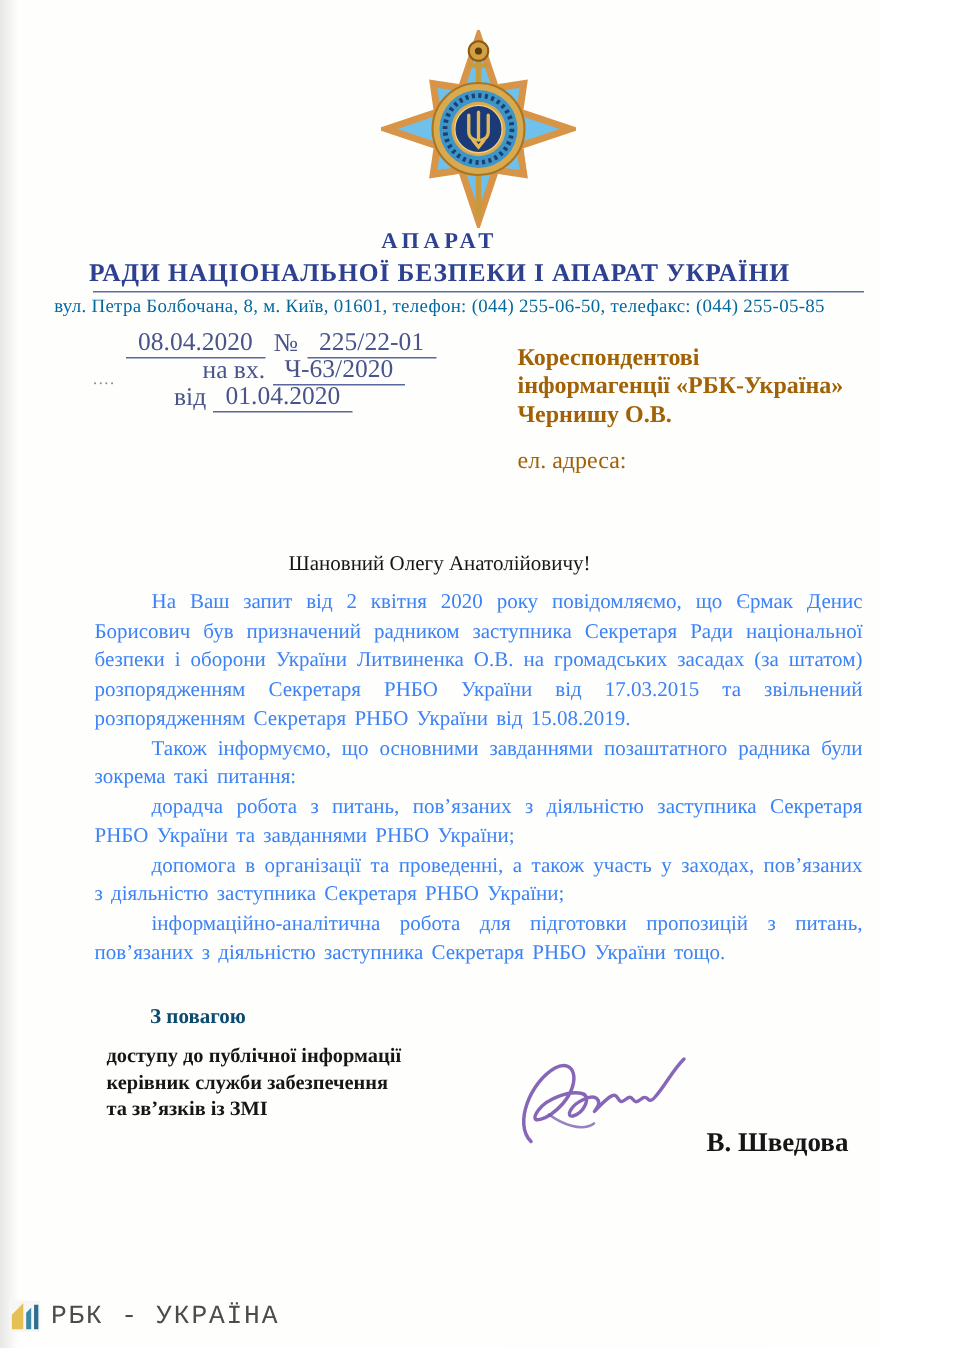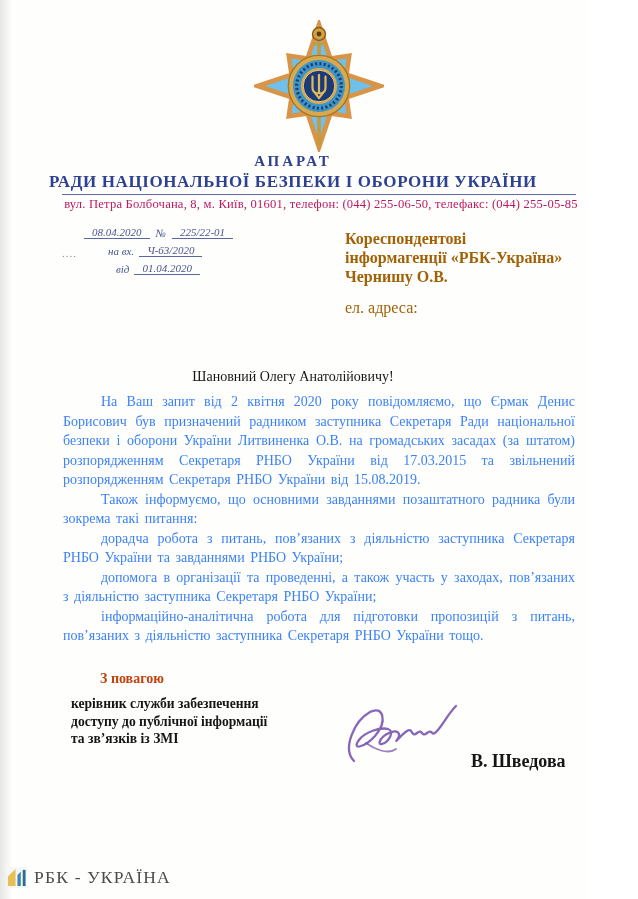--- a/index.html
+++ b/index.html
@@ -17,50 +17,50 @@
     pointer-events:none;
   }
   
   .emblem{position:absolute;left:254px;top:20px;width:130px;height:132px;}
   
   .org{position:absolute;top:153px;left:0;width:100%;text-align:center;color:#2e4191;}
   .org-line1{font-size:15px;font-weight:bold;letter-spacing:3px;}
   .org-line2{font-size:17px;font-weight:bold;letter-spacing:.6px;margin-top:2px;}
   .header-rule{position:absolute;top:194px;left:62px;width:514px;border-top:1.6px solid #5f6ca2;}
   .address{position:absolute;top:197px;left:0;width:100%;text-align:center;
-    font-size:12.6px;color:#be185d;letter-spacing:.2px;padding-left:28px;}
+    font-size:12.6px;color:#0369a1;letter-spacing:.2px;}
   
-  .ref{position:absolute;left:84px;top:221px;font-size:11px;color:#48548a;font-style:italic;}
+  .ref{position:absolute;left:84px;top:221px;font-size:17px;color:#48548a;}
   .ref-row{display:flex;align-items:flex-end;height:18px;white-space:nowrap;}
-  .ref-row2{margin-left:24px;}
+  .ref-row2{margin-left:51px;}
   .ref-row3{margin-left:32px;}
   .u{border-bottom:1px solid #5a66a0;padding:0 8px;}
   .ref-no{margin:0 6px;}
   .ref-lbl{margin-right:5px;}
   .ref-dots{position:absolute;left:62px;top:247px;color:#8a8a8a;font-size:11px;letter-spacing:1px;}
   
   .recipient{position:absolute;left:345px;top:229px;font-size:16px;line-height:19px;
     font-weight:bold;color:#a16207;width:275px;}
   .email-label{font-weight:normal;margin-top:12px;}
   .email{font-weight:normal;font-style:italic;}
   
   .salutation{position:absolute;top:369px;left:0;width:100%;text-align:center;
     font-weight:normal;font-size:14px;color:#161616;}
   .body-text{position:absolute;left:63px;top:392px;width:512px;font-size:14px;
     line-height:19.5px;text-align:justify;color:#3b82f6;}
   .body-text p{margin:0;text-indent:38px;word-spacing:2px;}
   
-  .closing{position:absolute;left:100px;top:671px;font-weight:bold;font-size:14px;color:#c2410c;}
+  .closing{position:absolute;left:100px;top:671px;font-weight:bold;font-size:14px;color:#0c4a6e;}
   .sig-title{position:absolute;left:71px;top:695px;font-weight:bold;font-size:13.6px;
     line-height:17.6px;color:#161616;width:260px;}
   .sig-script{position:absolute;left:336px;top:697px;width:140px;height:98px;}
   .sig-name{position:absolute;left:471px;top:751px;font-weight:bold;font-size:18px;color:#161616;}
   
   .watermark{position:absolute;left:6px;top:867px;display:flex;align-items:center;gap:7px;
-    font-family:Liberation Serif, serif;font-size:17.5px;color:#4c4c4c;letter-spacing:1.2px;}
+    font-family:Liberation Mono, monospace;font-size:17.5px;color:#4c4c4c;letter-spacing:1.2px;}
   .wm-icon{width:21px;height:21px;display:block;}
 </style>
 </head>
 <body>
 
 <div class="page">
   <div class="edge-shadow"></div>
 
   <div class="emblem">
     <svg viewBox="-70 -70 140 140" width="130" height="132">
@@ -83,21 +83,21 @@
         <path d="M -7,-10 V 2 q 0,5 5,6"></path>
         <path d="M 7,-10 V 2 q 0,5 -5,6"></path>
         <path d="M 0,-12 V 8"></path>
         <path d="M -4,8 L 0,13 L 4,8"></path>
       </g>
     </svg>
   </div>
 
   <div class="org">
     <div class="org-line1">АПАРАТ</div>
-    <div class="org-line2">РАДИ НАЦІОНАЛЬНОЇ БЕЗПЕКИ І ОБОРОНИ УКРАЇНИ</div>
+    <div class="org-line2">РАДИ НАЦІОНАЛЬНОЇ БЕЗПЕКИ І АПАРАТ УКРАЇНИ</div>
   </div>
   <div class="header-rule"></div>
   <div class="address">вул. Петра Болбочана, 8, м. Київ, 01601, телефон: (044) 255-06-50, телефакс: (044) 255-05-85</div>
 
   <div class="ref">
     <div class="ref-row">
       <span class="u">08.04.2020</span>
       <span class="ref-no">№</span>
       <span class="u">225/22-01</span>
     </div>
@@ -123,22 +123,22 @@
   <div class="body-text">
     <p>На Ваш запит від 2 квітня 2020 року повідомляємо, що Єрмак Денис Борисович був призначений радником заступника Секретаря Ради національної безпеки і оборони України Литвиненка О.В. на громадських засадах (за штатом) розпорядженням Секретаря РНБО України від 17.03.2015 та звільнений розпорядженням Секретаря РНБО України від 15.08.2019.</p>
     <p>Також інформуємо, що основними завданнями позаштатного радника були зокрема такі питання:</p>
     <p>дорадча робота з питань, пов’язаних з діяльністю заступника Секретаря РНБО України та завданнями РНБО України;</p>
     <p>допомога в організації та проведенні, а також участь у заходах, пов’язаних з діяльністю заступника Секретаря РНБО України;</p>
     <p>інформаційно-аналітична робота для підготовки пропозицій з питань, пов’язаних з діяльністю заступника Секретаря РНБО України тощо.</p>
   </div>
 
   <div class="closing">З повагою</div>
   <div class="sig-title">
+    <div>доступу до публічної інформації</div>
     <div>керівник служби забезпечення</div>
-    <div>доступу до публічної інформації</div>
     <div>та зв’язків із ЗМІ</div>
   </div>
   <div class="sig-script">
     <svg viewBox="0 0 140 98" width="140" height="98">
       <path d="M 18,64 C 6,52 18,24 34,15 C 47,8 52,24 39,39 C 29,50 15,54 23,43
                C 29,35 44,30 52,32 C 59,34 53,45 46,47 C 41,48 44,40 53,36
                C 61,32 66,36 61,43 C 58,47 65,38 71,34 C 77,30 75,41 81,36
                C 87,31 85,41 91,36 C 97,31 95,41 101,34 C 108,26 112,17 120,9" fill="none" stroke="#7a55b0" stroke-width="2.3" stroke-linecap="round" opacity="0.9"></path>
       <path d="M 30,46 C 38,52 52,58 60,52" fill="none" stroke="#7a55b0" stroke-width="1.8" stroke-linecap="round" opacity="0.75"></path>
     </svg>

